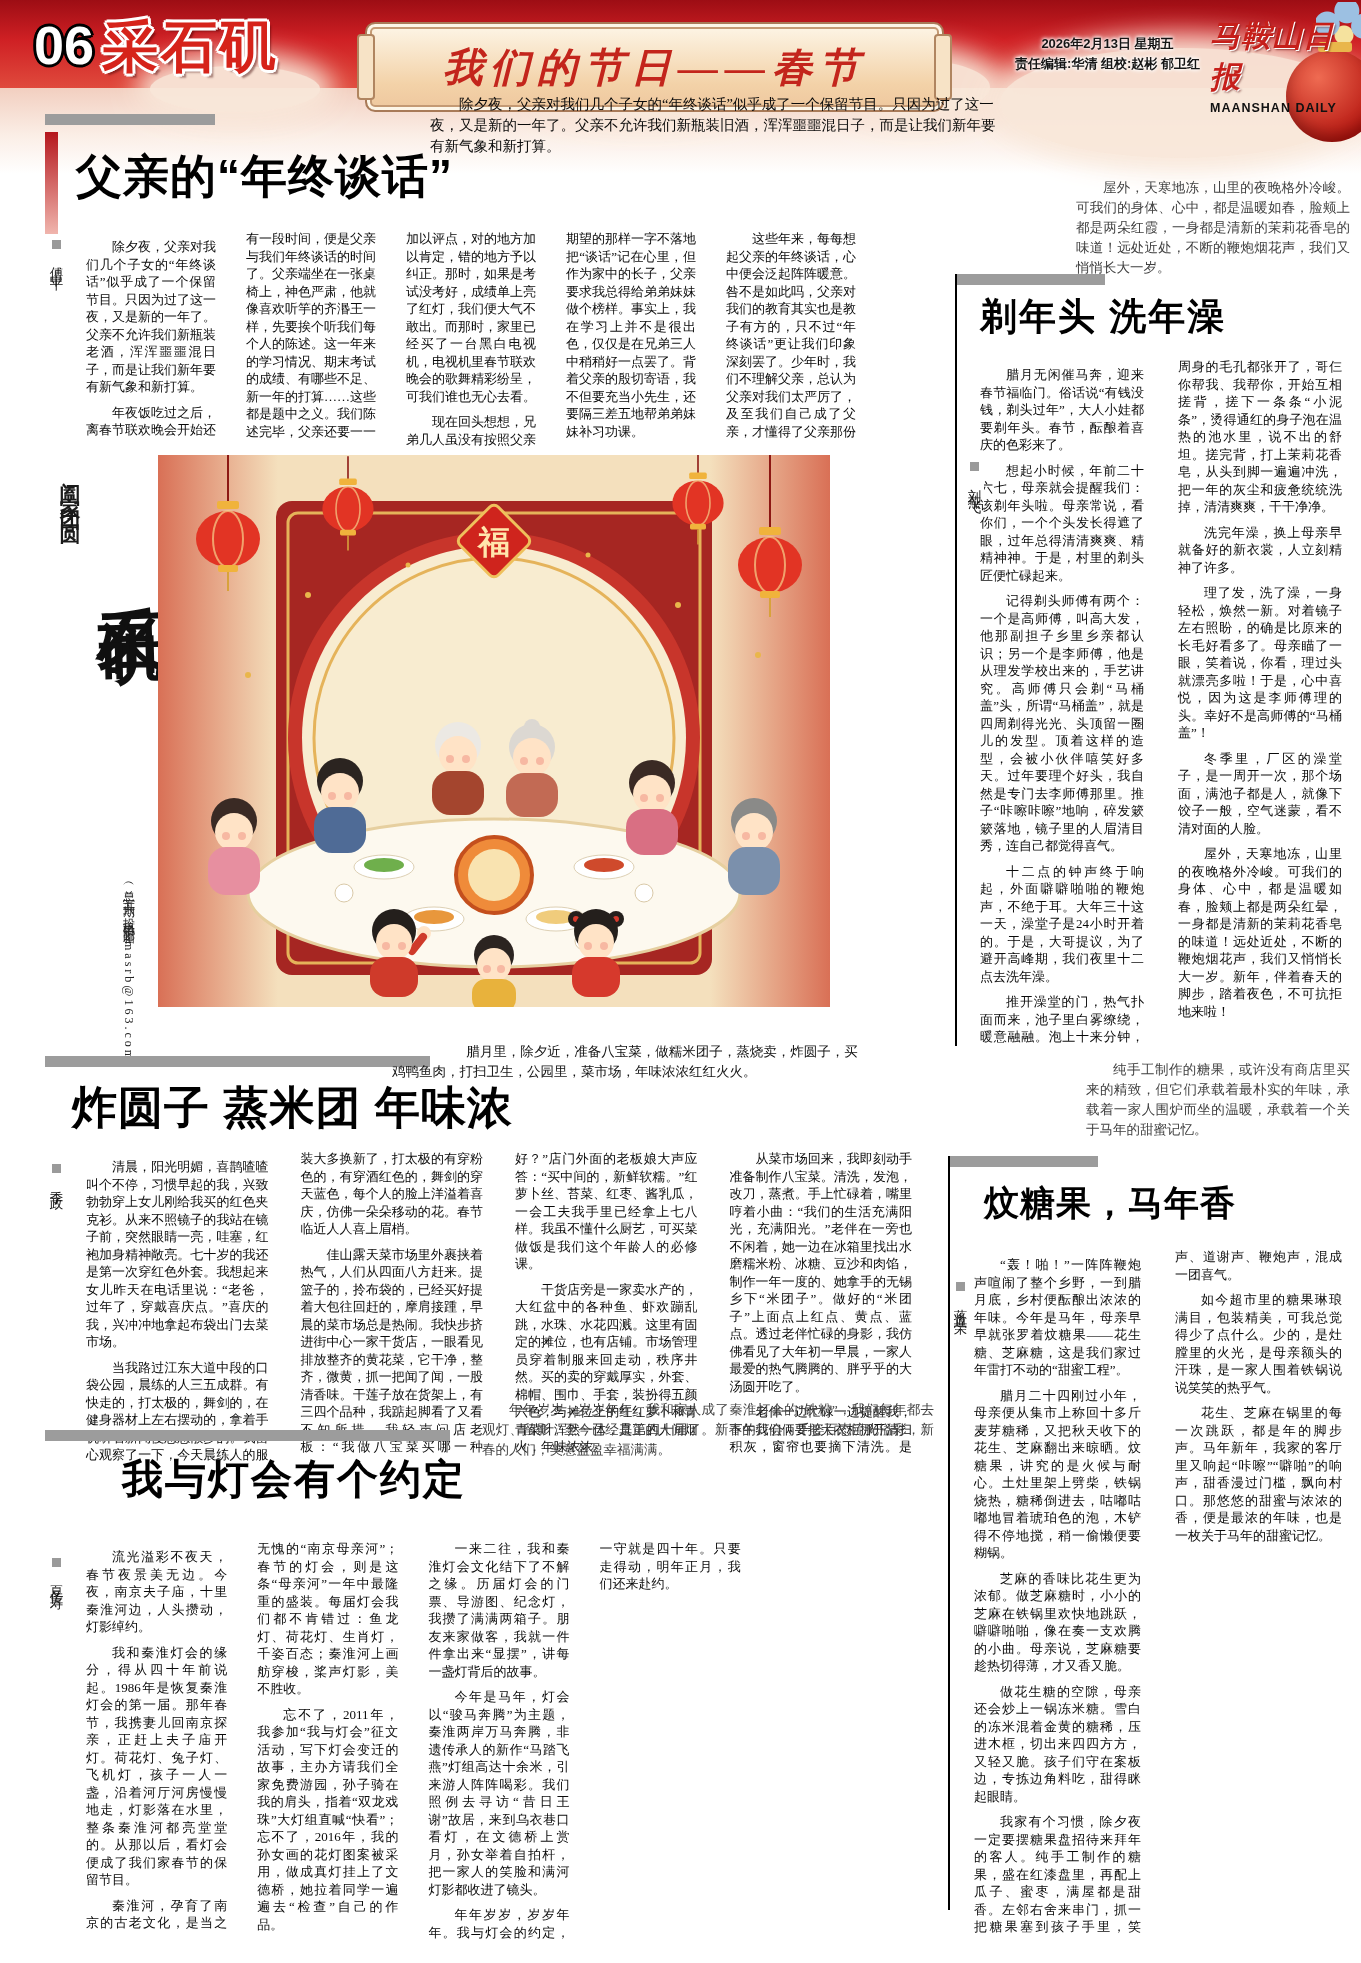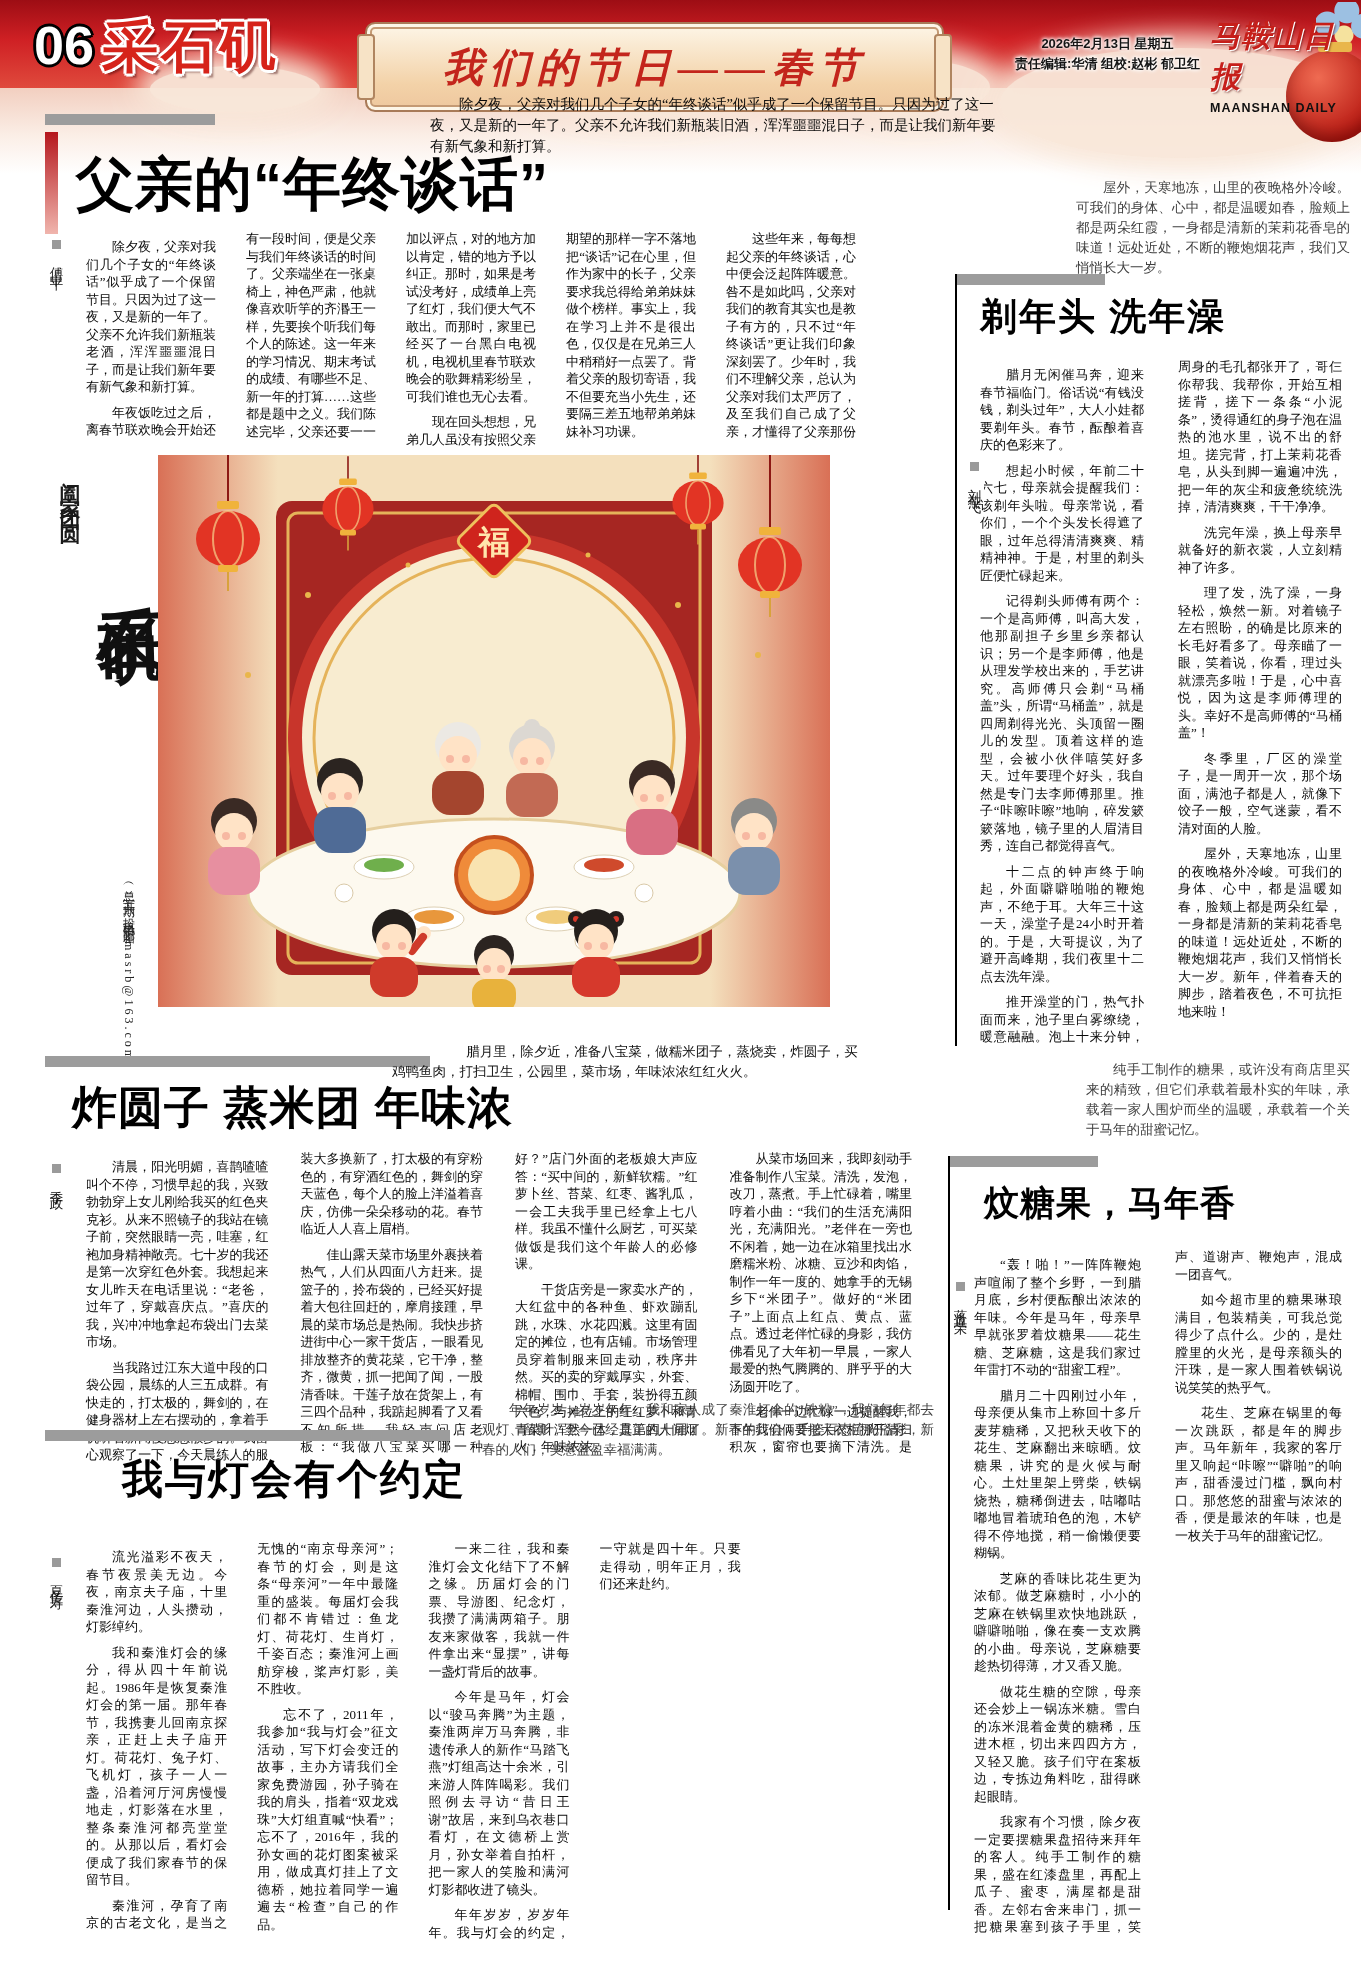--- a/index.html
+++ b/index.html
@@ -82,21 +82,21 @@
   </div>
   <div class="abs masthead">
     <div class="masthead-cn">马鞍山日报</div>
     <div class="masthead-en">MAANSHAN DAILY</div>
   </div>
 
   <div class="abs" style="left:430px;top:94px;width:566px;font-size:14.5px;line-height:21px;text-indent:2em;font-weight:500;">除夕夜，父亲对我们几个子女的“年终谈话”似乎成了一个保留节目。只因为过了这一夜，又是新的一年了。父亲不允许我们新瓶装旧酒，浑浑噩噩混日子，而是让我们新年要有新气象和新打算。</div>
 
   <div class="gbar" style="left:45px;top:114px;width:170px;"></div>
   <div class="abs redbar"></div>
-  <div class="headline" style="left:76px;top:146px;font-size:58px;letter-spacing:1px;">父亲的“年终谈话”</div>
+  <div class="headline" style="left:76px;top:146px;font-size:46px;letter-spacing:1px;">父亲的“年终谈话”</div>
   <div class="byline" style="left:46px;top:238px;">
     <span class="sq"></span>
     <span class="nm">傅中平</span>
   </div>
   <div class="body" style="left:78px;top:230px;width:786px;height:222px;column-count:5;column-gap:14px;">
       <p>除夕夜，父亲对我们几个子女的“年终谈话”似乎成了一个保留节目。只因为过了这一夜，又是新的一年了。父亲不允许我们新瓶装老酒，浑浑噩噩混日子，而是让我们新年要有新气象和新打算。</p>
       <p>年夜饭吃过之后，离春节联欢晚会开始还有一段时间，便是父亲与我们年终谈话的时间了。父亲端坐在一张桌椅上，神色严肃，他就像喜欢听竽的齐湣王一样，先要挨个听我们每个人的陈述。这一年来的学习情况、期末考试的成绩、有哪些不足、新一年的打算……这些都是题中之义。我们陈述完毕，父亲还要一一加以评点，对的地方加以肯定，错的地方予以纠正。那时，如果是考试没考好，成绩单上亮了红灯，我们便大气不敢出。而那时，家里已经买了一台黑白电视机，电视机里春节联欢晚会的歌舞精彩纷呈，可我们谁也无心去看。</p>
       <p>现在回头想想，兄弟几人虽没有按照父亲期望的那样一字不落地把“谈话”记在心里，但作为家中的长子，父亲要求我总得给弟弟妹妹做个榜样。事实上，我在学习上并不是很出色，仅仅是在兄弟三人中稍稍好一点罢了。背着父亲的殷切寄语，我不但要充当小先生，还要隔三差五地帮弟弟妹妹补习功课。</p>
       <p>这些年来，每每想起父亲的年终谈话，心中便会泛起阵阵暖意。咎不是如此吗，父亲对我们的教育其实也是教子有方的，只不过“年终谈话”更让我们印象深刻罢了。少年时，我们不理解父亲，总认为父亲对我们太严厉了，及至我们自己成了父亲，才懂得了父亲那份苦心。古人云“子不教，父之过”。那份子女小时候难以下咽的严厉，原来都是深沉的爱。</p>
       <p>如今，我一样每逢除夕夜都要和孩子们谈一谈。教育其实就是一种传承，若干年后，孩子们也会像我们想念父亲那样，想念除夕夜里的这一课。愿每个家庭的年终谈话，都能谈出新年的新气象，谈出日子的红红火火。</p>

